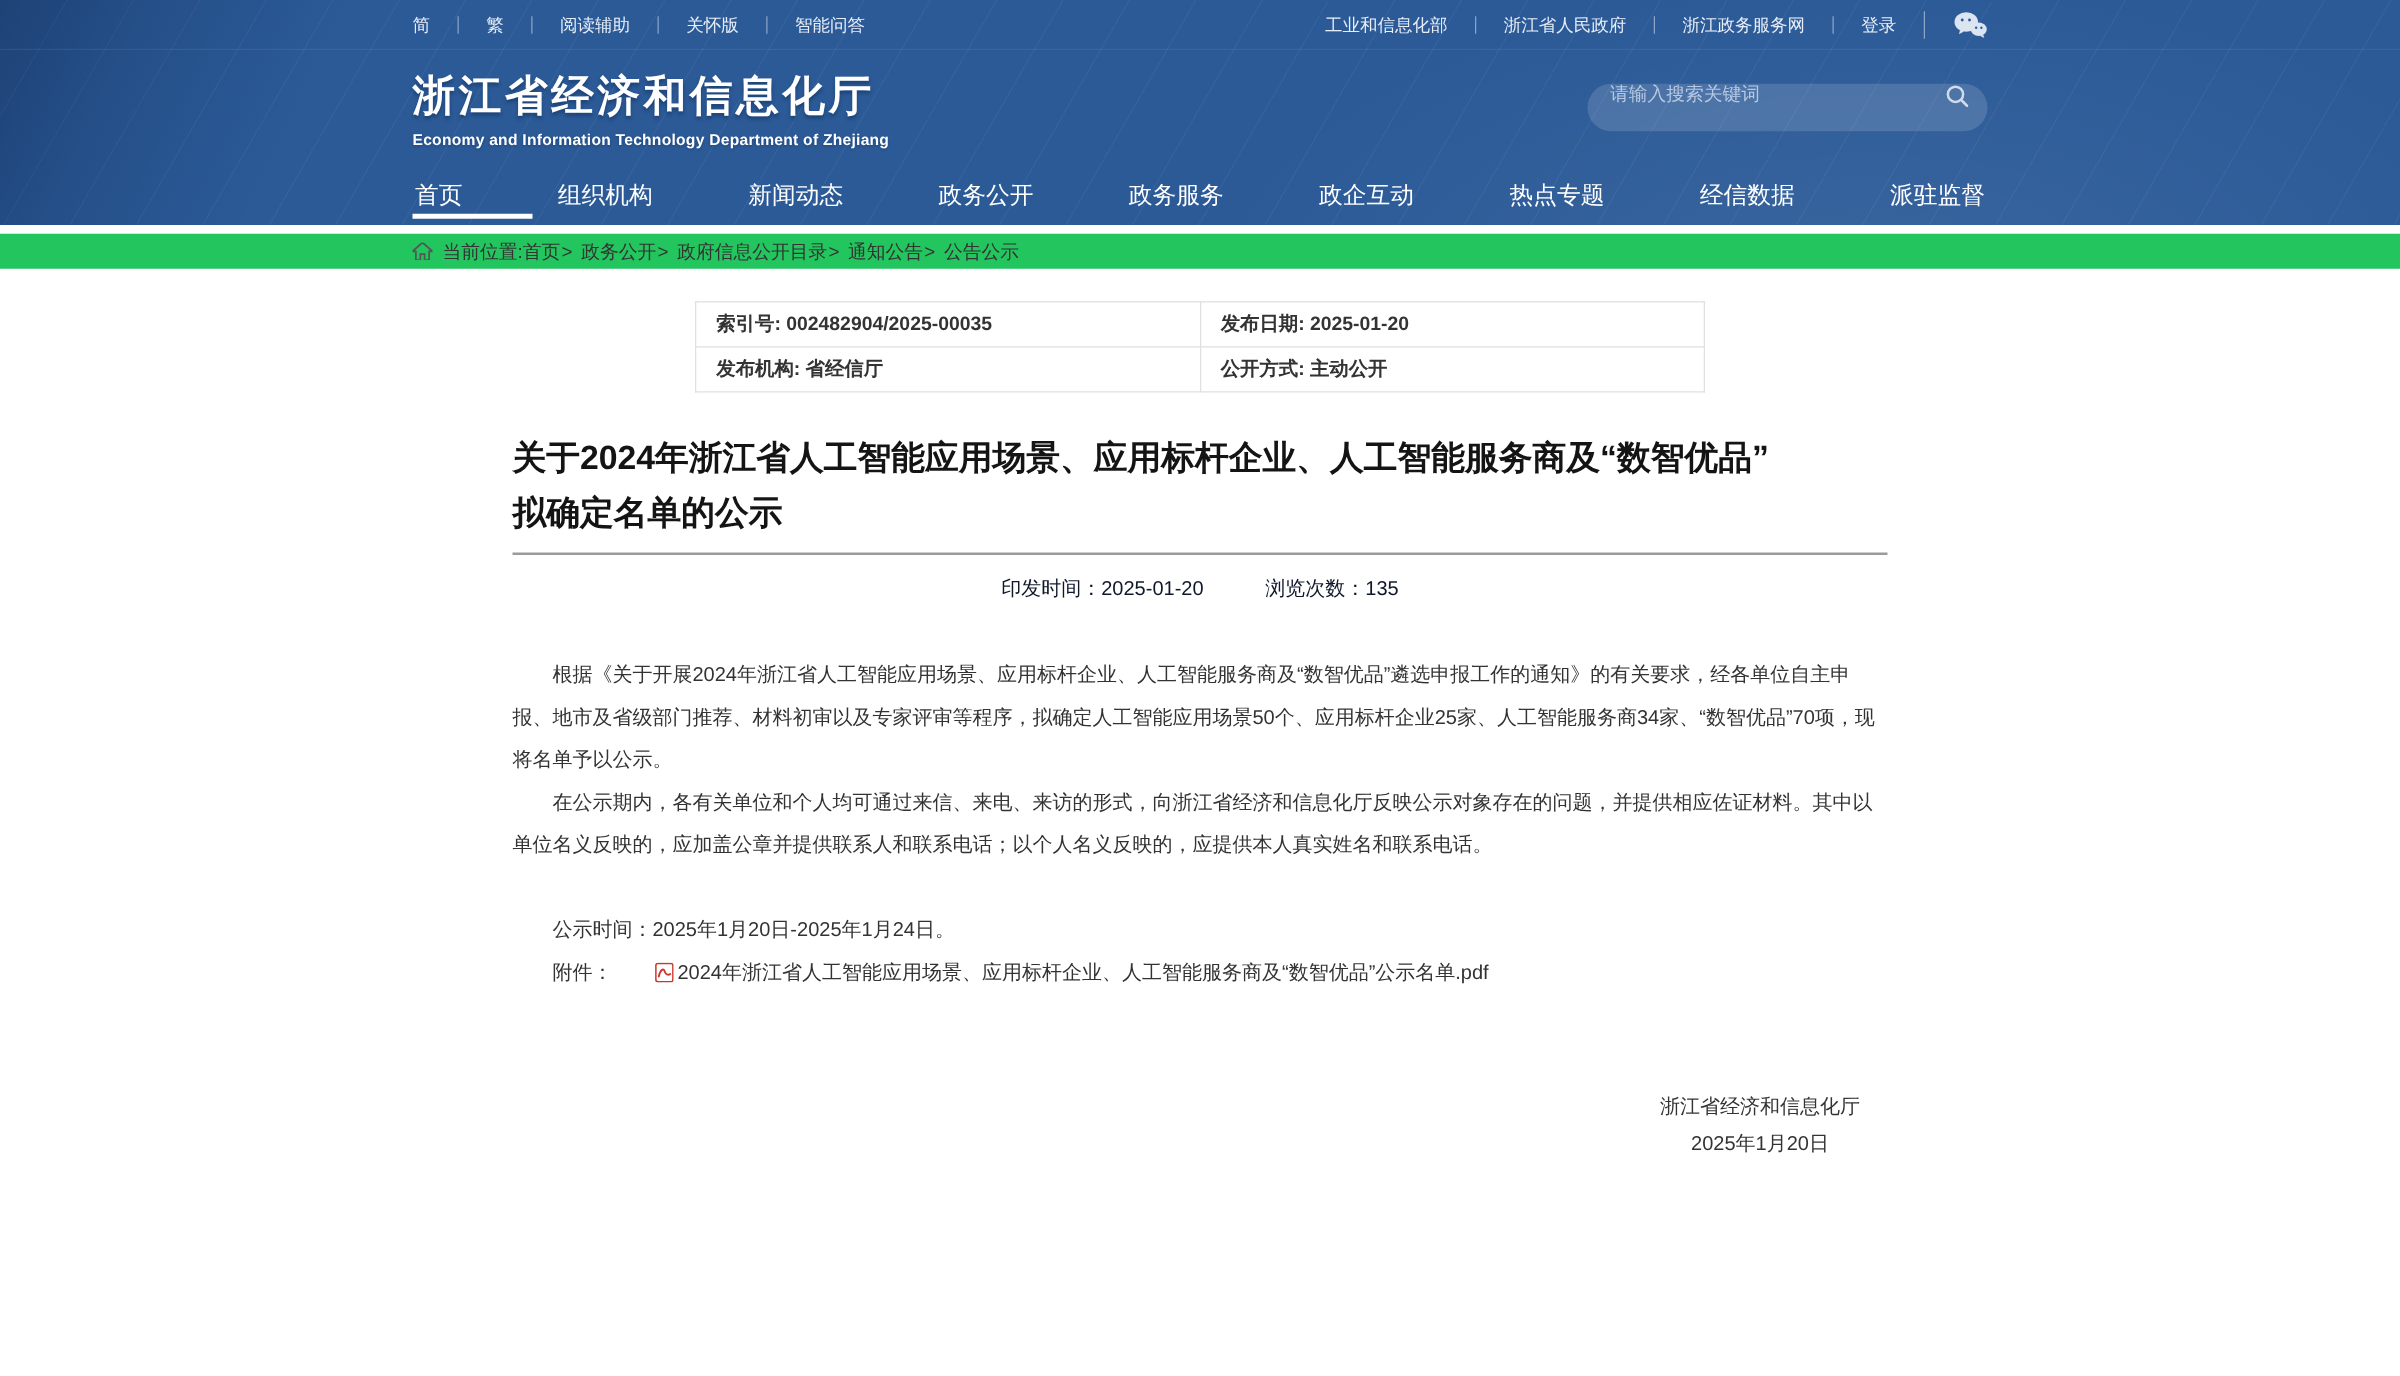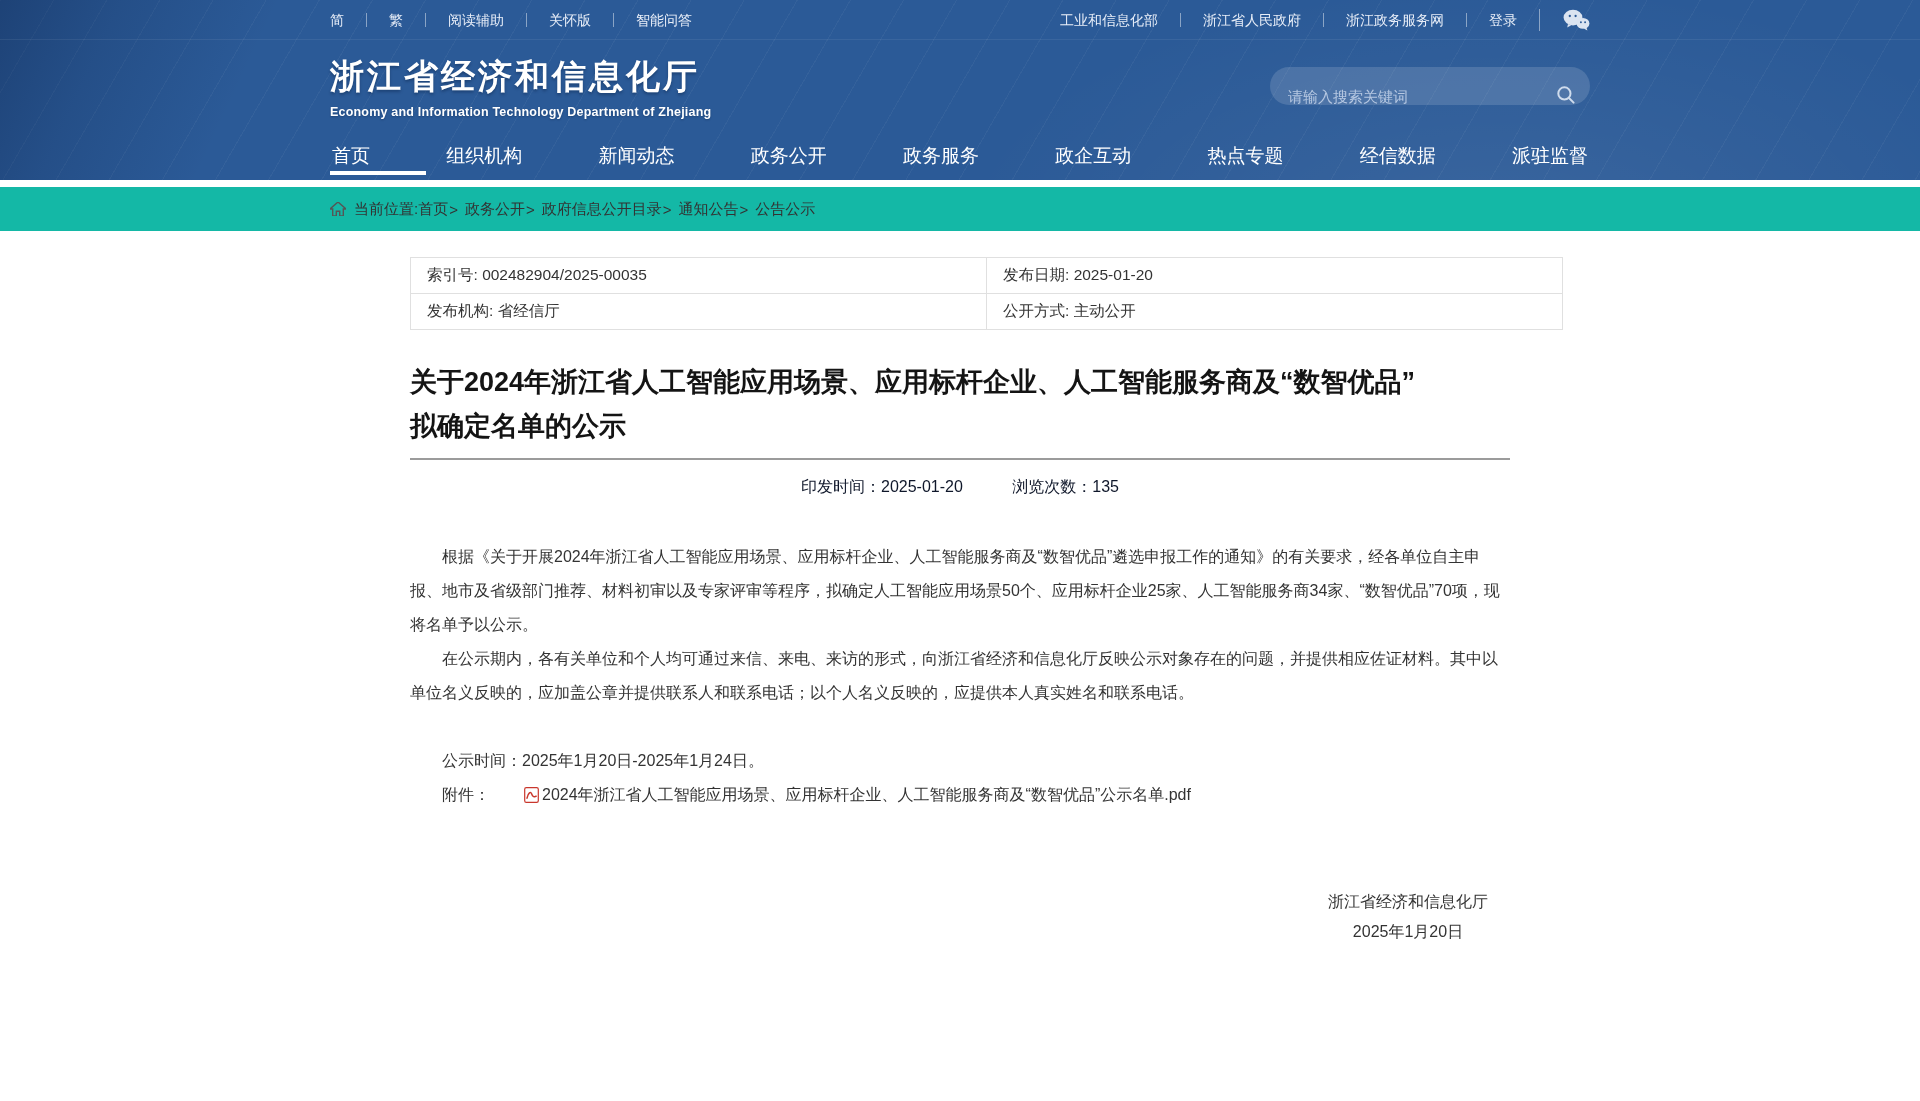--- a/index.html
+++ b/index.html
@@ -38,49 +38,49 @@
     color:#fff; font-size:34px; font-weight:bold; letter-spacing:3px;
     text-shadow:0 2px 3px rgba(0,20,50,0.35);
   }
   .site-name-en {
     color:#fff; font-size:12.5px; font-weight:bold; margin-top:5px; letter-spacing:0.2px;
     text-shadow:0 1px 2px rgba(0,20,50,0.3);
   }
   .search-box {
     width:320px; height:38px; border-radius:19px;
     background:rgba(255,255,255,0.14);
-    display:flex; align-items:flex-end; padding:0 14px 0 18px;
+    display:flex; align-items:flex-start; padding:0 14px 0 18px;
   }
   .search-box input {
     flex:1; background:transparent; border:none; outline:none;
     color:#e9f0fa; font-size:15px; font-family:inherit;
   }
   .search-box input::placeholder { color:#b6c8e2; }
   .search-btn { background:none; border:none; cursor:pointer; display:flex; align-items:center; padding:0; }
 
   .main-nav { height:48px; display:flex; align-items:stretch; justify-content:space-between; }
   .nav-item {
     position:relative; display:flex; align-items:center;
     color:#fff; font-size:19px; text-decoration:none; cursor:pointer; padding:0 2px;
   }
   .nav-item.active::after {
     content:""; position:absolute; left:0; bottom:5px; width:96px; height:4px; background:#fff;
   }
 
   
-  .breadcrumb-bar { background:#14b8a6; height:44px; margin-top:7px; }
+  .breadcrumb-bar { background:#22c55e; height:28px; margin-top:7px; }
   .breadcrumb { height:100%; display:flex; align-items:center; font-size:15px; color:#333; }
   .crumb-home { display:flex; align-items:center; margin-right:8px; }
   .crumb-link { color:#333; text-decoration:none; cursor:pointer; }
   .crumb-sep { margin:0 7px 0 1px; color:#333; }
 
   
   .article { width:1100px; margin:0 auto; }
   .doc-info {
-    width:1153px; margin:26px auto 0; border-collapse:collapse; table-layout:fixed;
+    width:808px; margin:26px auto 0; border-collapse:collapse; table-layout:fixed;font-weight:bold;
   }
   .doc-info td {
     border:1px solid #e0e0e0; height:36px; padding:6px 16px;
     font-size:15.5px; color:#333; background:#fff;
   }
   .article-title {
     margin-top:30px; text-align:left; font-size:27px; font-weight:bold;
     color:#141414; line-height:44px;
   }
   .title-divider { border:none; border-bottom:2px solid #9b9b9b; margin-top:10px; }

